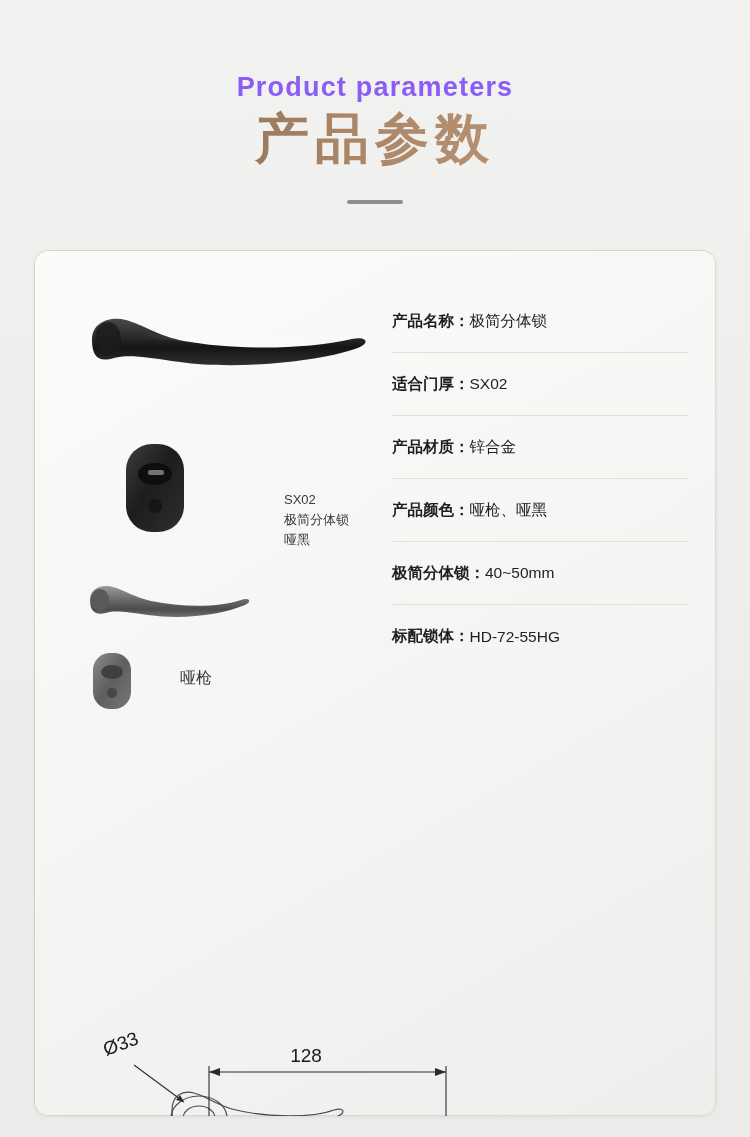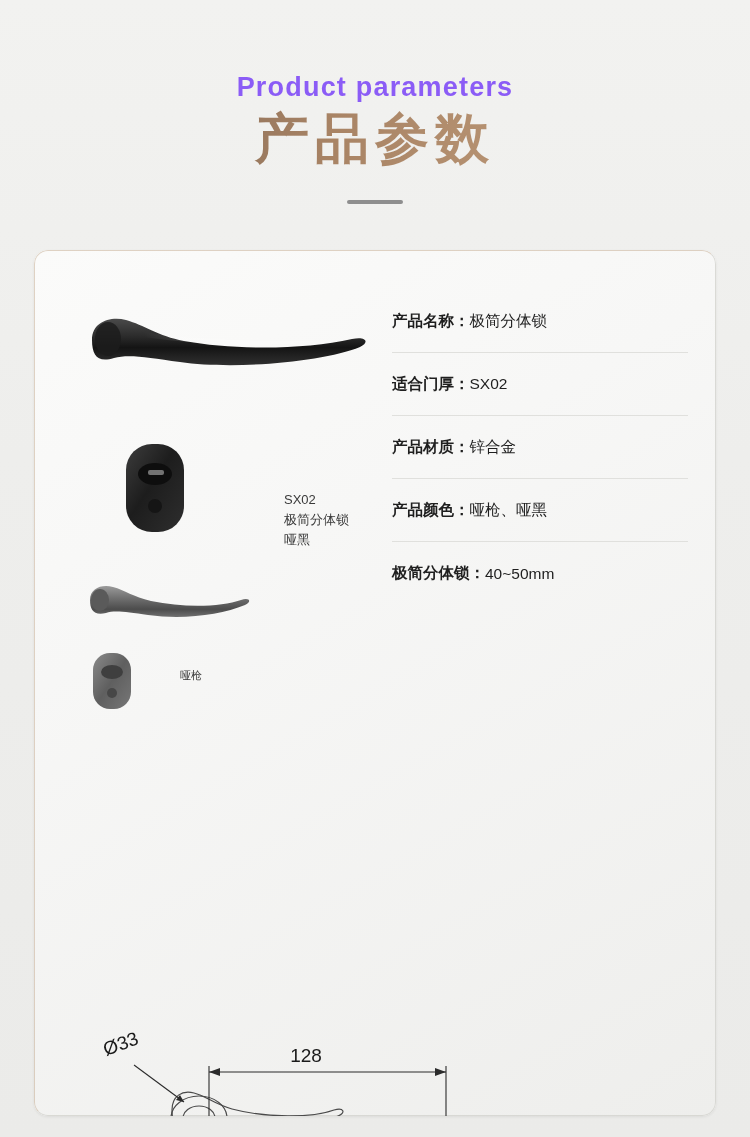--- a/index.html
+++ b/index.html
@@ -88,21 +88,21 @@
     top: 240px;
     font-size: 13px;
     line-height: 20px;
     color: #3a3a3a;
     white-space: pre-line;
   }
   .cap-gun {
     position: absolute;
     left: 146px;
     top: 418px;
-    font-size: 11px;
+    font-size: 16px;
     color: #3a3a3a;
   }
 
   
   .spec-list {
     position: absolute;
     left: 358px;
     top: 40px;
     width: 296px;
   }
@@ -247,20 +247,24 @@
       <span class="spec-value">锌合金</span>
     </div>
     <div class="spec-row">
       <span class="spec-label">产品颜色：</span>
       <span class="spec-value">哑枪、哑黑</span>
     </div>
     <div class="spec-row">
       <span class="spec-label">极简分体锁：</span>
       <span class="spec-value">40~50mm</span>
     </div>
+    <div class="spec-row">
+      <span class="spec-label">标配锁体：</span>
+      <span class="spec-value">HD-72-55HG</span>
+    </div>
   </div>
 
   <div class="drawing">
     <svg width="682" height="366" viewBox="0 0 682 366">
 
       <g>
         <path class="outline" d="M118,330 C118,316 128,310 140,313 C152,316 160,324 178,329
                  C212,338 258,338 280,330 C290,327 292,333 284,336
                  C258,347 210,352 176,346 C152,342 140,340 132,343
                  C120,347 118,342 118,330 Z" transform="translate(20,30)" fill="#f6f6f5"></path>

